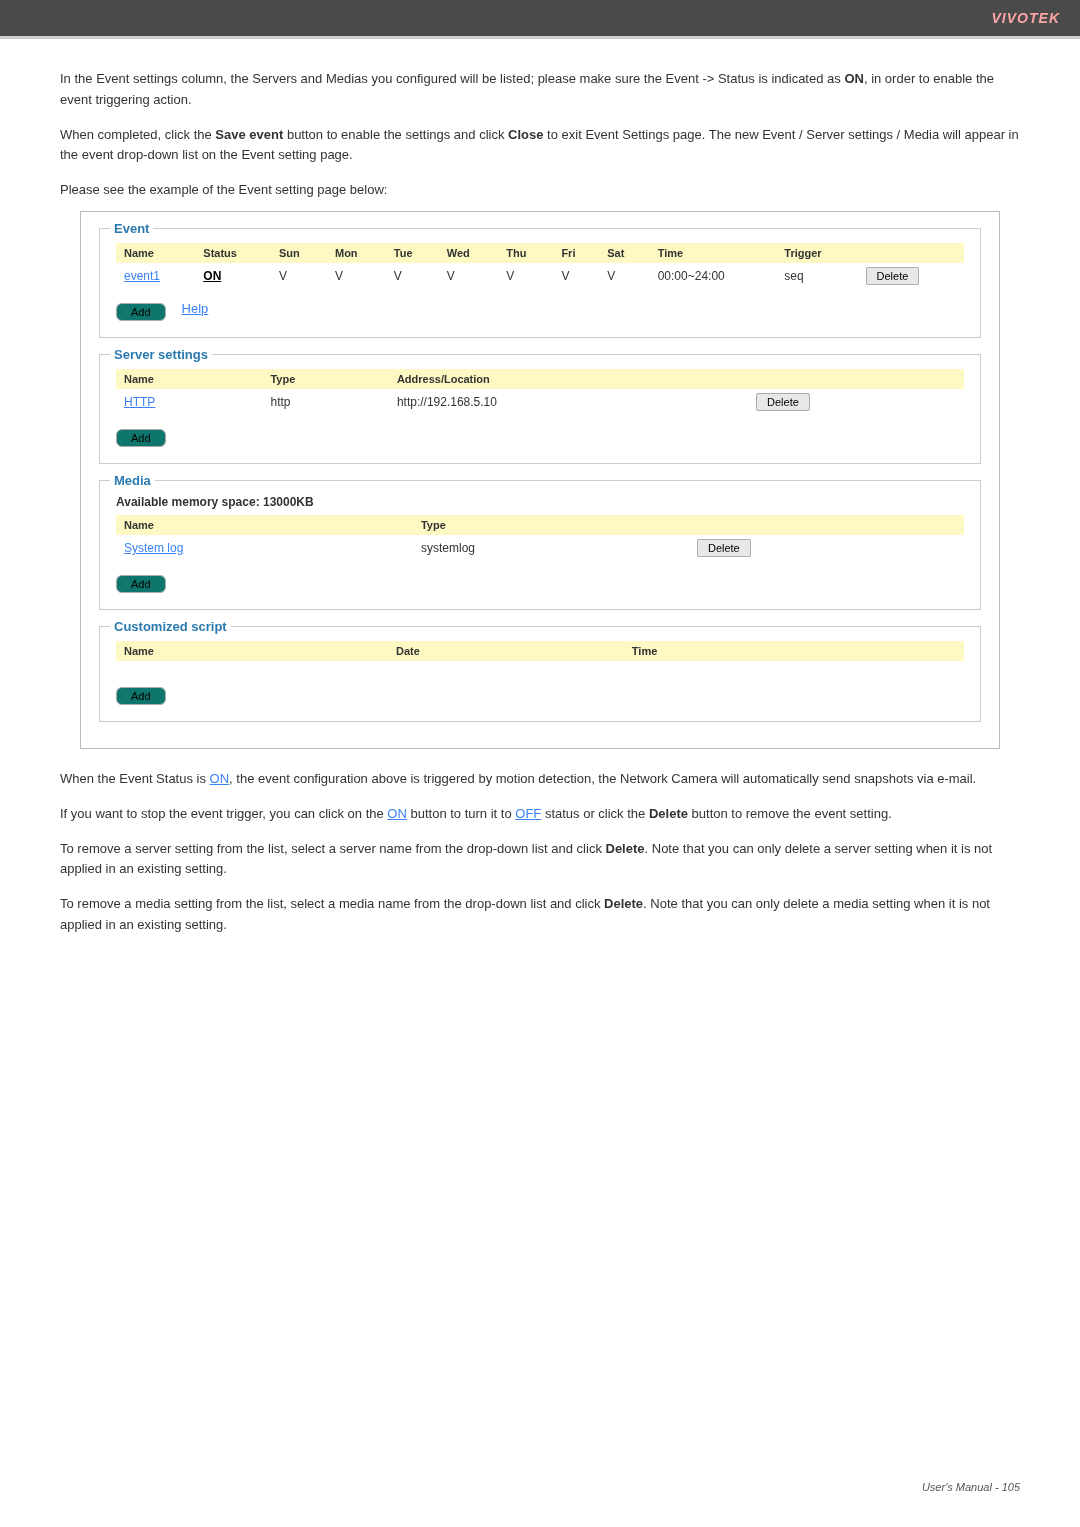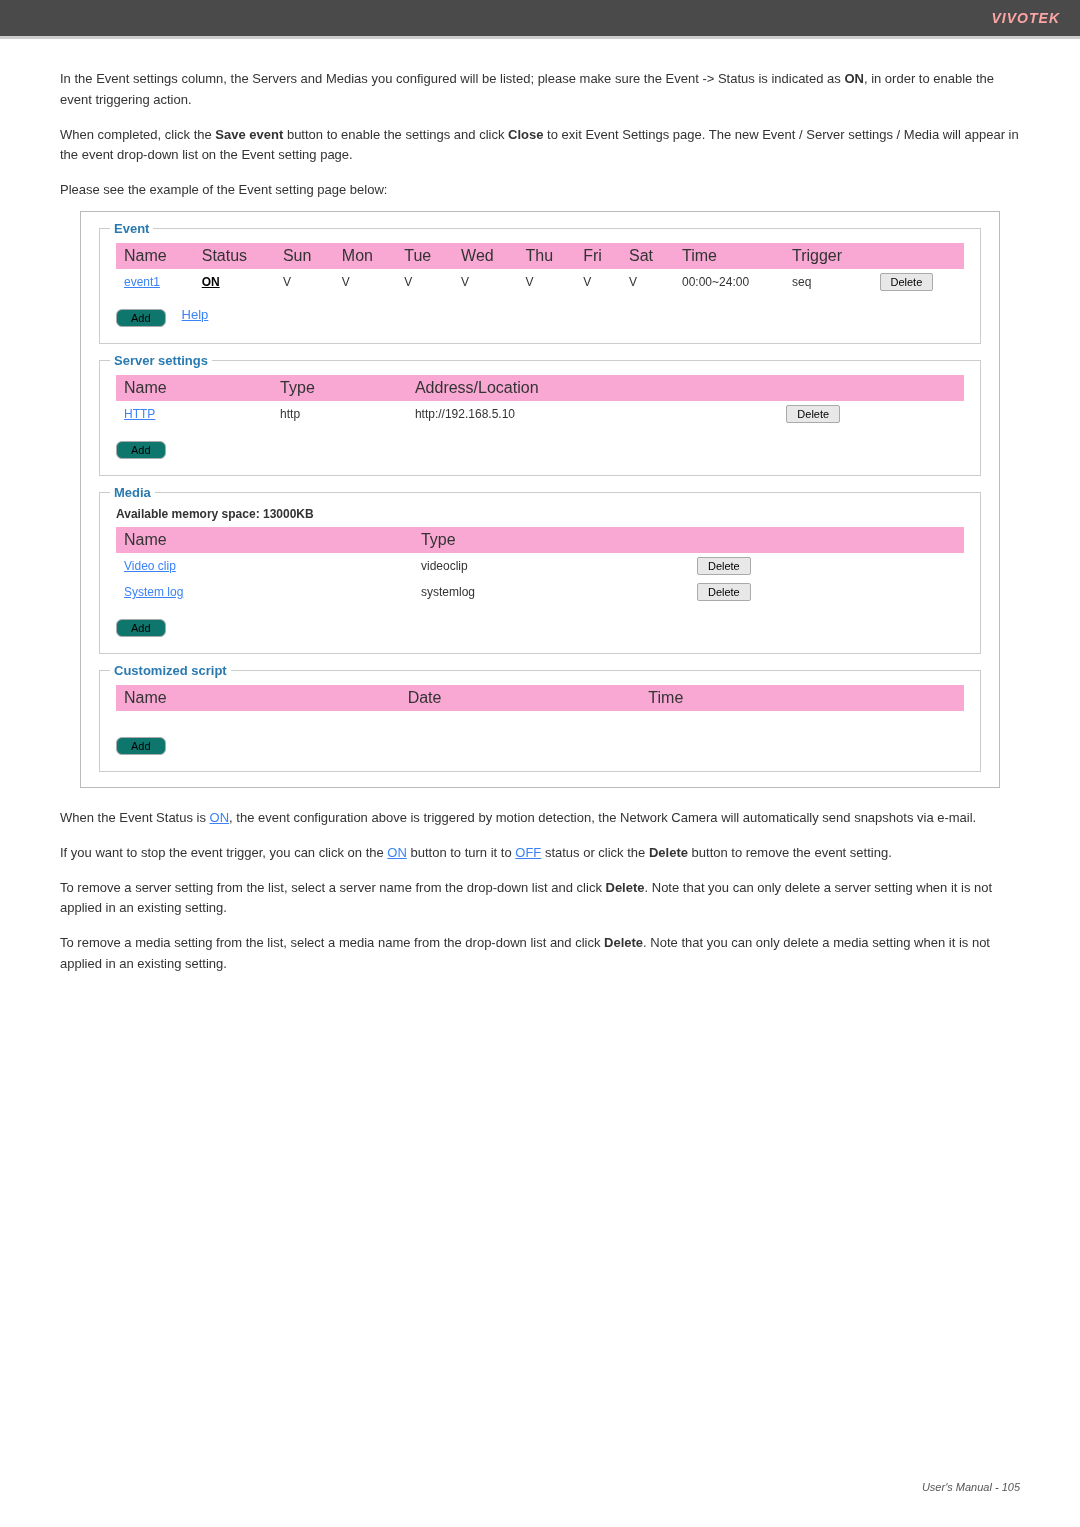--- a/index.html
+++ b/index.html
@@ -44,25 +44,25 @@
     .example-label {
       margin-bottom: 10px;
       line-height: 1.6;
     }
     table {
       width: 100%;
       border-collapse: collapse;
       margin-bottom: 8px;
     }
     table th {
-      background: #f9a8d4;
+      background: #fef9c3;
       text-align: left;
       padding: 4px 8px;
-      font-size: 16px;
-      font-weight: normal;
+      font-size: 11px;
+      font-weight: bold;
       border: none;
     }
     table td {
       padding: 4px 8px;
       font-size: 12px;
       vertical-align: middle;
     }
     .link {
       color: #3b82f6;
       text-decoration: underline;
@@ -120,21 +120,21 @@
       top: -8px;
       left: 10px;
       background: #fff;
       padding: 0 4px;
       color: #2a7ab0;
       font-weight: bold;
       font-size: 13px;
     }
     .outer-box {
       border: 1px solid #bbb;
-      padding: 16px 18px 1px 18px;
+      padding: 16px 18px 12px 18px;
       margin-left: 20px;
       margin-right: 20px;
       margin-bottom: 20px;
     }
     .bottom-paras {
       margin-top: 16px;
     }
     .bottom-paras p {
       margin-bottom: 14px;
       line-height: 1.6;
@@ -234,25 +234,20 @@
       <table>
         <thead>
           <tr>
             <th>Name</th>
             <th>Type</th>
             <th></th>
           </tr>
         </thead>
         <tbody>
           <tr>
-            <td><span class="link">Video clip</span></td>
-            <td>videoclip</td>
-            <td><button class="btn-delete">Delete</button></td>
-          </tr>
-          <tr>
             <td><span class="link">System log</span></td>
             <td>systemlog</td>
             <td><button class="btn-delete">Delete</button></td>
           </tr>
         </tbody>
       </table>
       <button class="btn-add">Add</button>
     </div>
 
     <div class="section-wrapper" style="margin-top:16px;">

